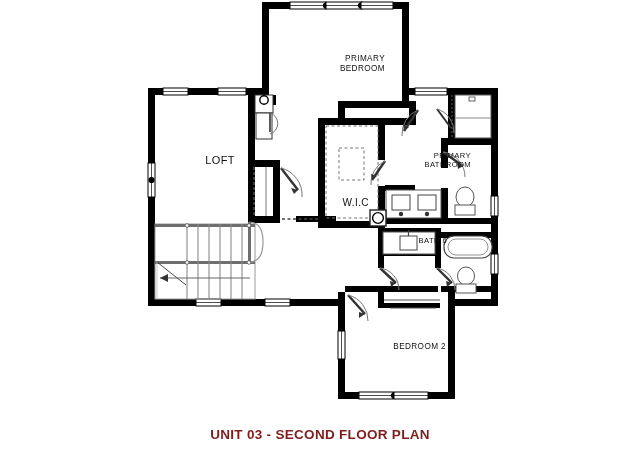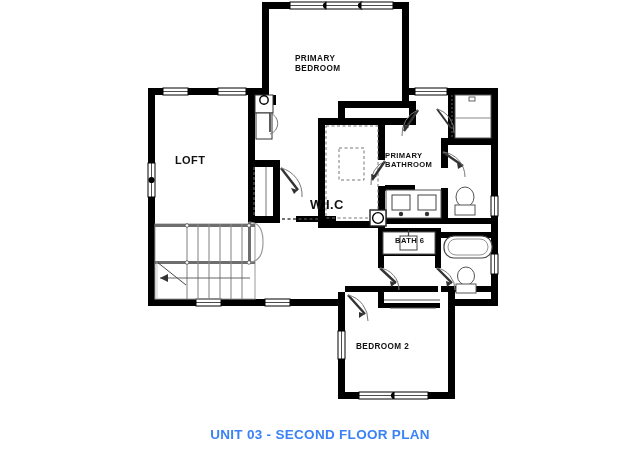--- a/index.html
+++ b/index.html
@@ -1,23 +1,23 @@
 <!DOCTYPE html>
 <html><head>
 <meta charset="utf-8">
 <style>
   html,body{margin:0;padding:0;background:#ffffff;}
   body{width:640px;height:457px;position:relative;overflow:hidden;
        font-family:"Liberation Sans",sans-serif;color:#111;}
   #plan{position:absolute;left:0;top:0;width:640px;height:457px;}
-  .room-label{position:absolute;font-weight:bold;letter-spacing:.4px;
-              text-align:left;color:#111;line-height:1.18;
+  .room-label{position:absolute;font-weight:normal;letter-spacing:.4px;
+              text-align:right;color:#111;line-height:1.18;
               white-space:pre-line;}
   #title{position:absolute;left:0;top:427px;width:640px;text-align:center;
-         font-size:13.5px;font-weight:bold;letter-spacing:.3px;color:#3b82f6;}
+         font-size:13.5px;font-weight:bold;letter-spacing:.3px;color:#7f1d1d;}
 </style>
 </head>
 <body>
 
 <svg id="plan" viewBox="0 0 640 457">
   <defs>
     <g id="win-h">
       <rect x="0" y="0" width="1" height="1"></rect>
     </g>
   </defs>
@@ -319,17 +319,17 @@
 
     <line x1="282" y1="219" x2="318" y2="219" stroke="#444" stroke-width="1.6" stroke-dasharray="3,2.5"></line>
   </g>
 </svg>
 
 <div class="room-label" style="left:295px;top:54px;width:90px;font-size:8.2px;">PRIMARY
 BEDROOM</div>
 <div class="room-label" style="left:175px;top:154px;width:60px;font-size:11px;">LOFT</div>
 <div class="room-label" style="left:385px;top:152px;width:86px;font-size:7.6px;">PRIMARY
 BATHROOM</div>
-<div class="room-label" style="left:310px;top:197px;width:50px;font-size:13px;">W.I.C</div>
+<div class="room-label" style="left:319px;top:197px;width:50px;font-size:10px;">W.I.C</div>
 <div class="room-label" style="left:395px;top:237px;width:52px;font-size:7.6px;">BATH 6</div>
 <div class="room-label" style="left:356px;top:342px;width:90px;font-size:8.2px;">BEDROOM 2</div>
 
 <div id="title">UNIT 03 - SECOND FLOOR PLAN</div>
 
 </body></html>

